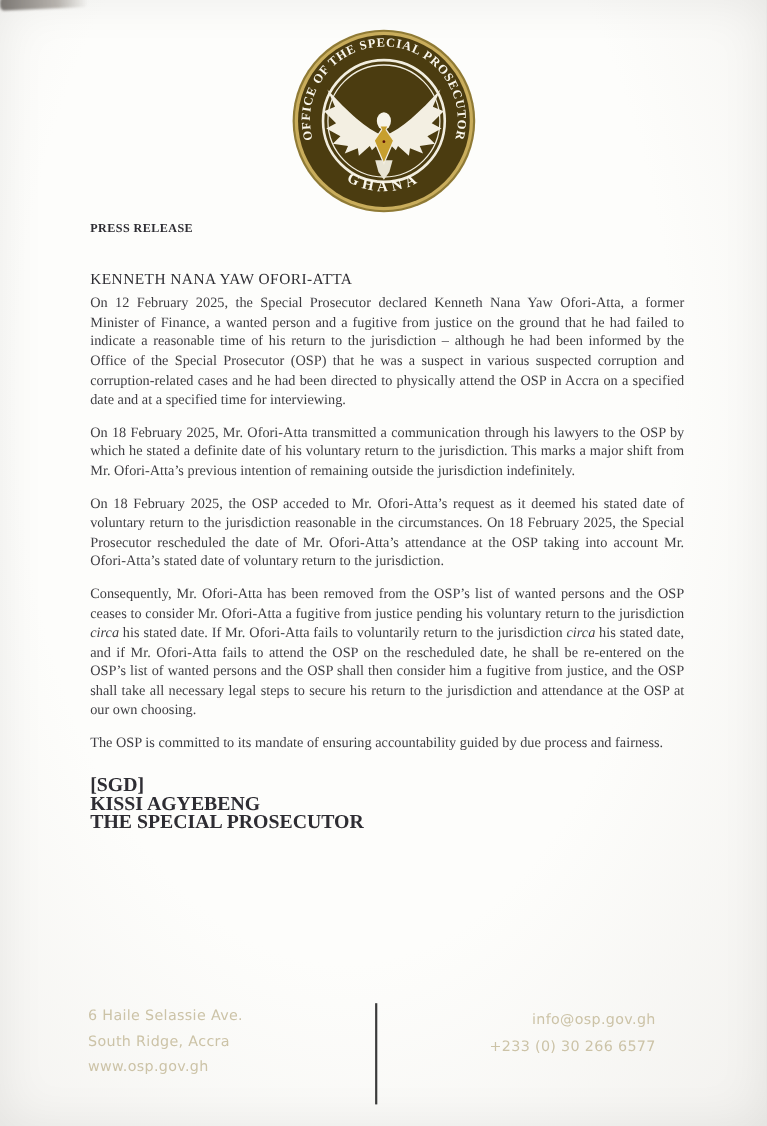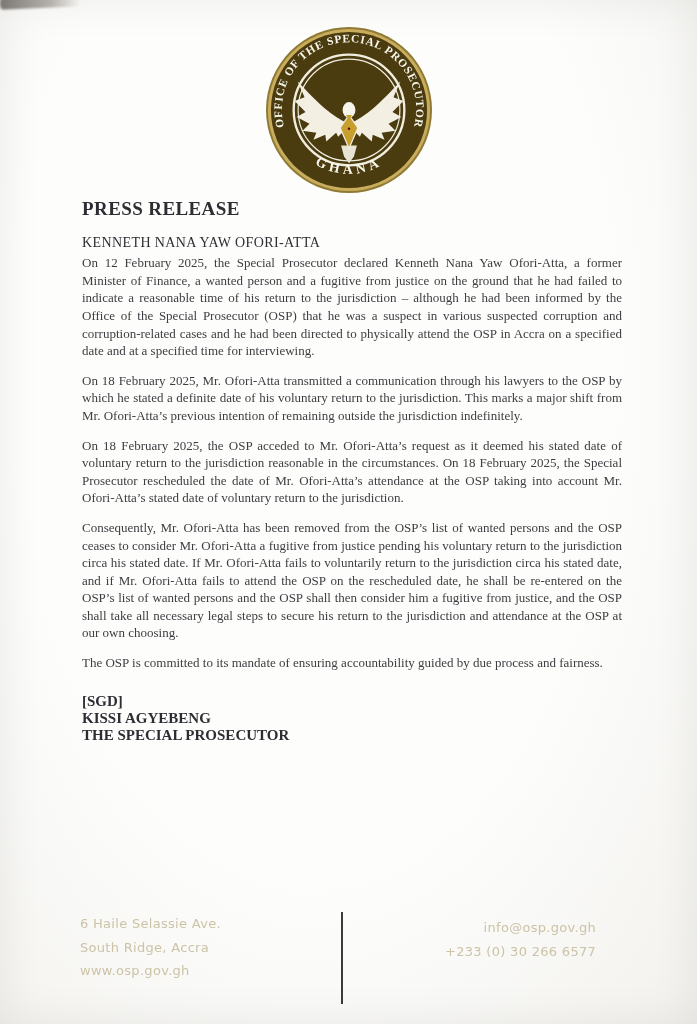--- a/index.html
+++ b/index.html
@@ -16,30 +16,30 @@
     position:absolute;left:0px;top:-4px;width:80px;height:12px;
     background:linear-gradient(90deg,#5f5a55,#a8a39d 65%,rgba(255,255,255,0));
     transform:rotate(-2.5deg);border-radius:4px;opacity:.8;filter:blur(1px);
   }
   .seal{position:absolute;left:265px;top:26px;width:168px;height:168px;}
   .text-col{
     position:absolute;left:82px;top:200px;width:540px;
     color:#3e3d42;font-size:13px;line-height:17.6px;
   }
   .kicker{
-    font-weight:bold;color:#2e2d33;font-size:19px;letter-spacing:.4px;
-    margin:0 0 16px 0;
+    font-weight:bold;color:#2e2d33;font-size:11px;letter-spacing:.4px;
+    margin:0 0 28px 0;
   }
   .title{
     font-weight:normal;color:#2e2d33;font-size:14px;letter-spacing:.4px;
     text-align:left;margin:0 0 3px 0;
   }
   .para{margin:0 0 12px 0;text-align:justify;}
-  .it{margin-top:32px;}
-  .sig{margin-top:21px;font-weight:bold;color:#2e2d33;line-height:17.2px;font-size:15px;}
+  .it{font-style:italic;margin-top:32px;}
+  .sig{margin-top:21px;font-weight:bold;color:#2e2d33;line-height:17.2px;font-size:18px;}
   .footer-left,.footer-right{
     position:absolute;
     font-family:"DejaVu Sans", sans-serif;
     font-size:13px;letter-spacing:.3px;
     color:#ccc3a7;line-height:23.7px;white-space:nowrap;
   }
   .footer-left{left:80px;top:912px;}
   .footer-right{left:445px;top:916px;text-align:right;}
   .footer-right .fline:first-child{padding-left:10px;}
   .footer-divider{

